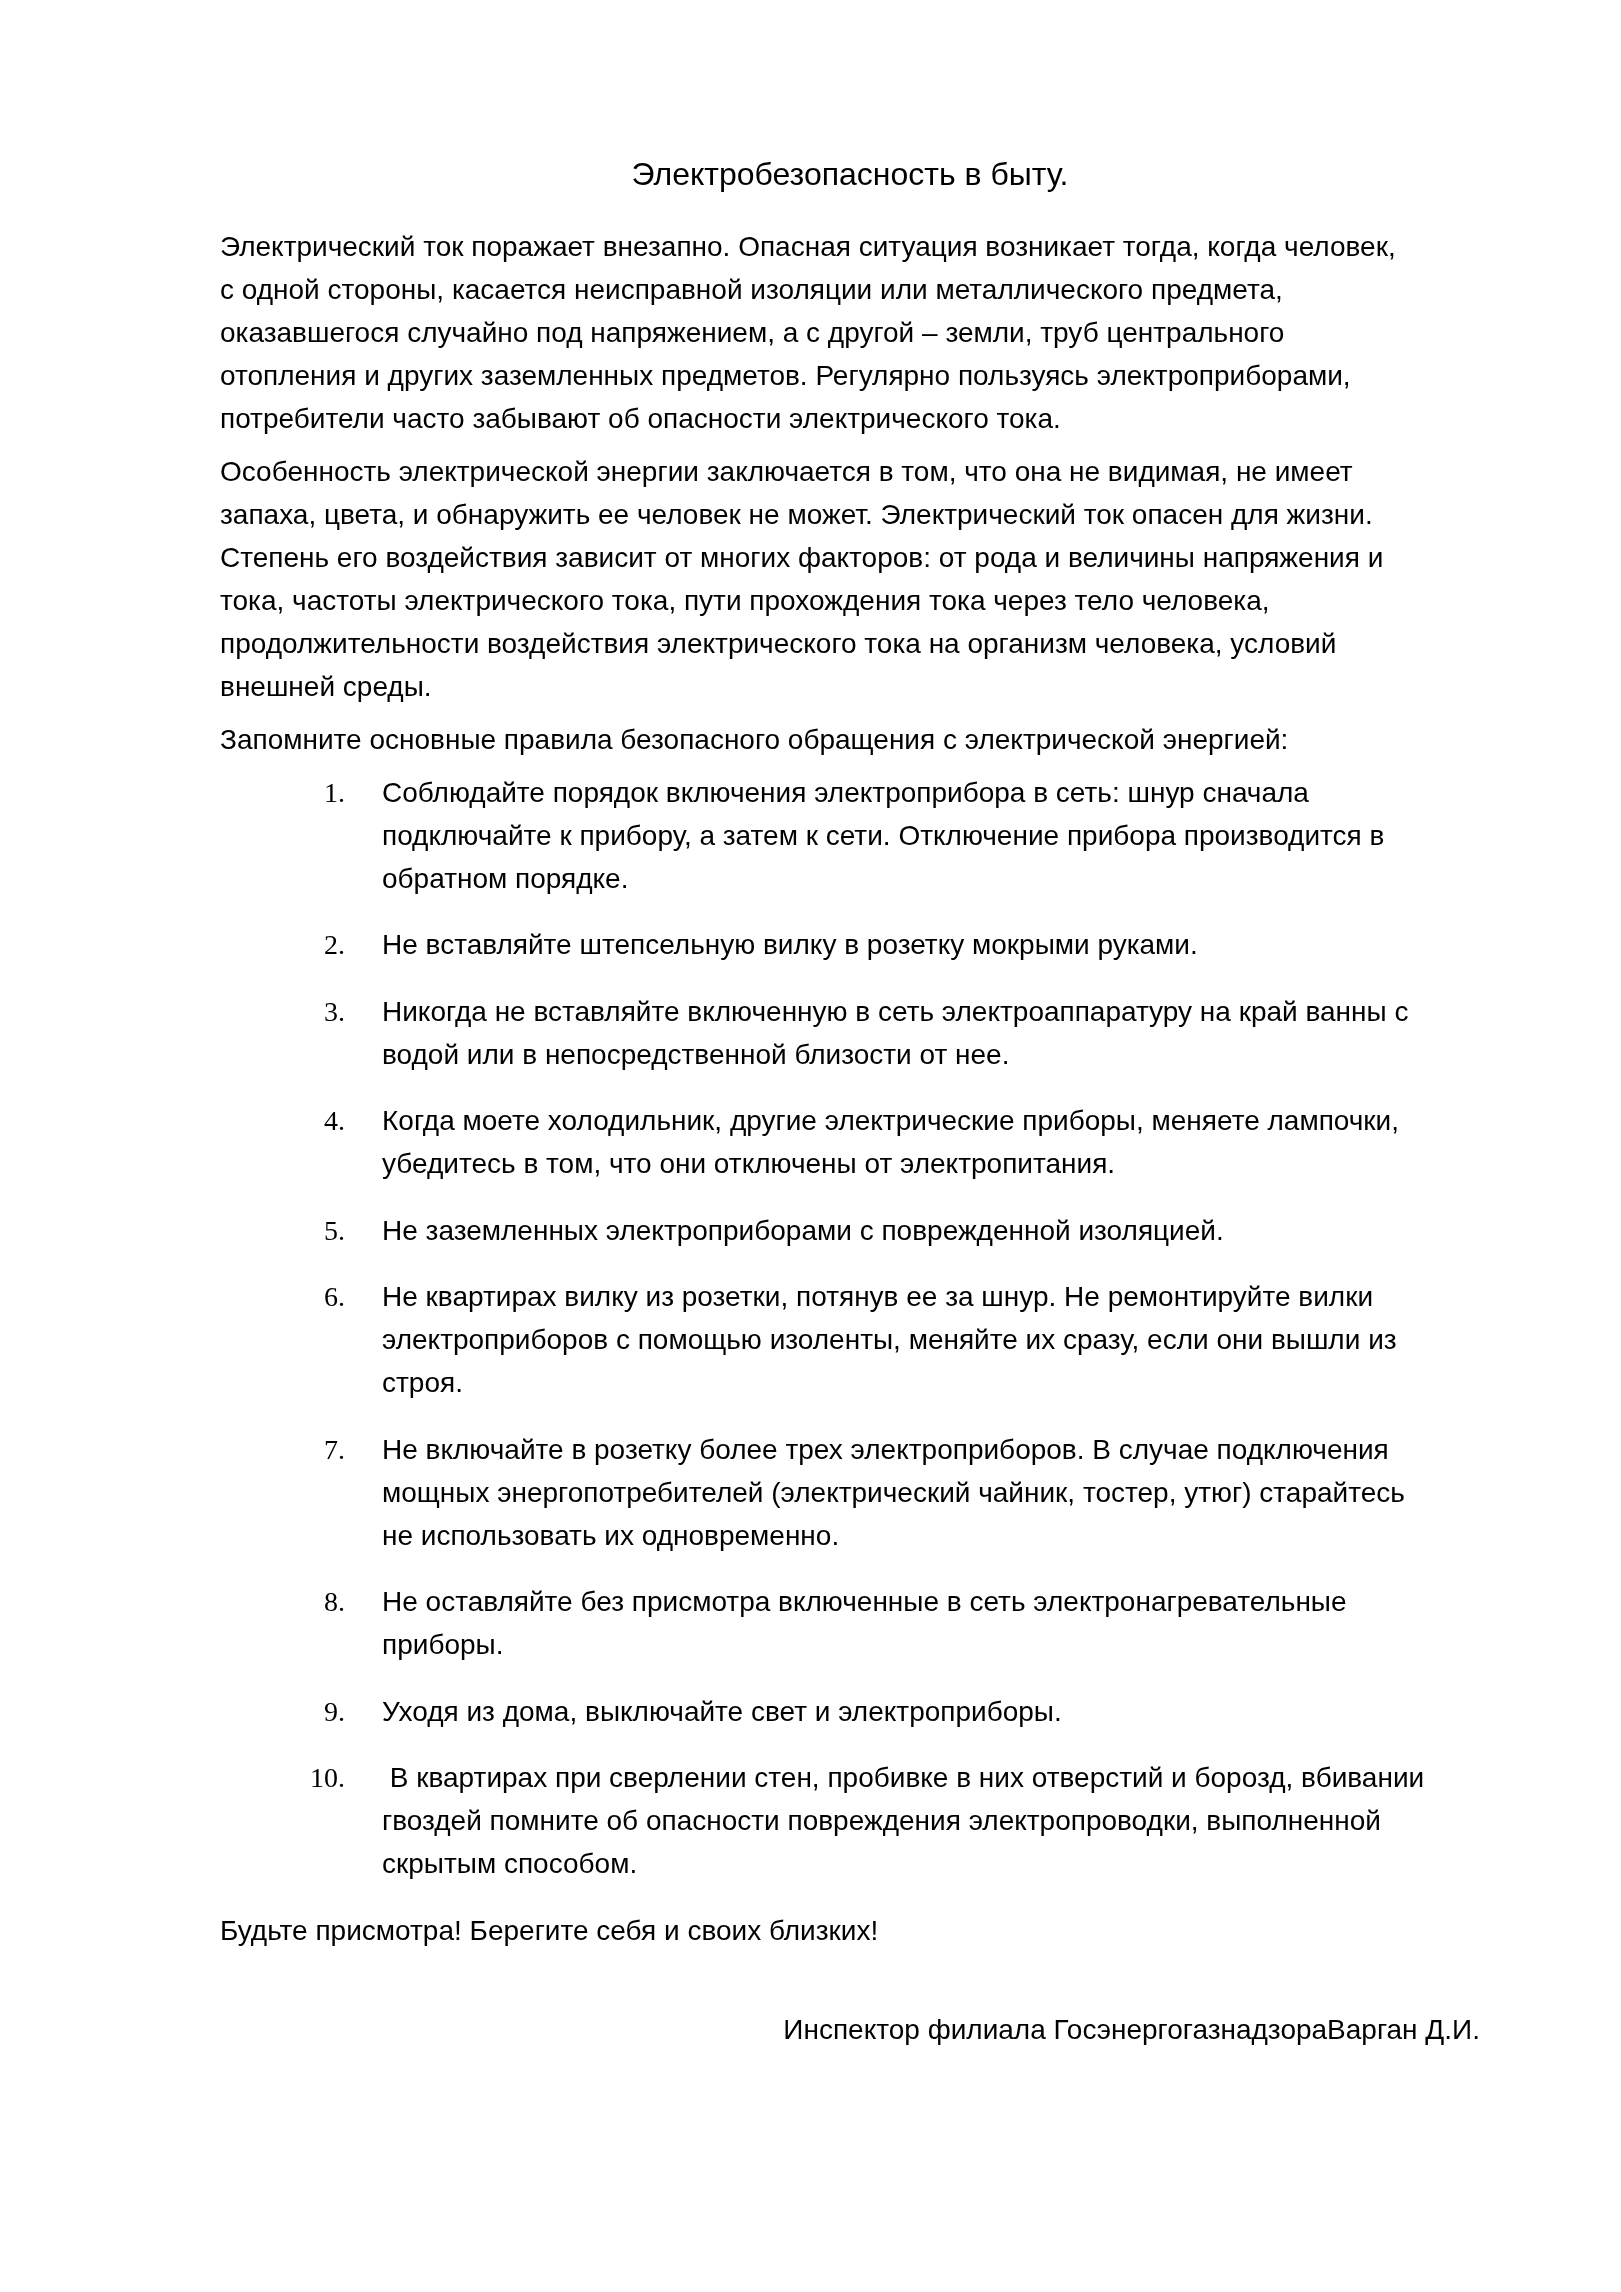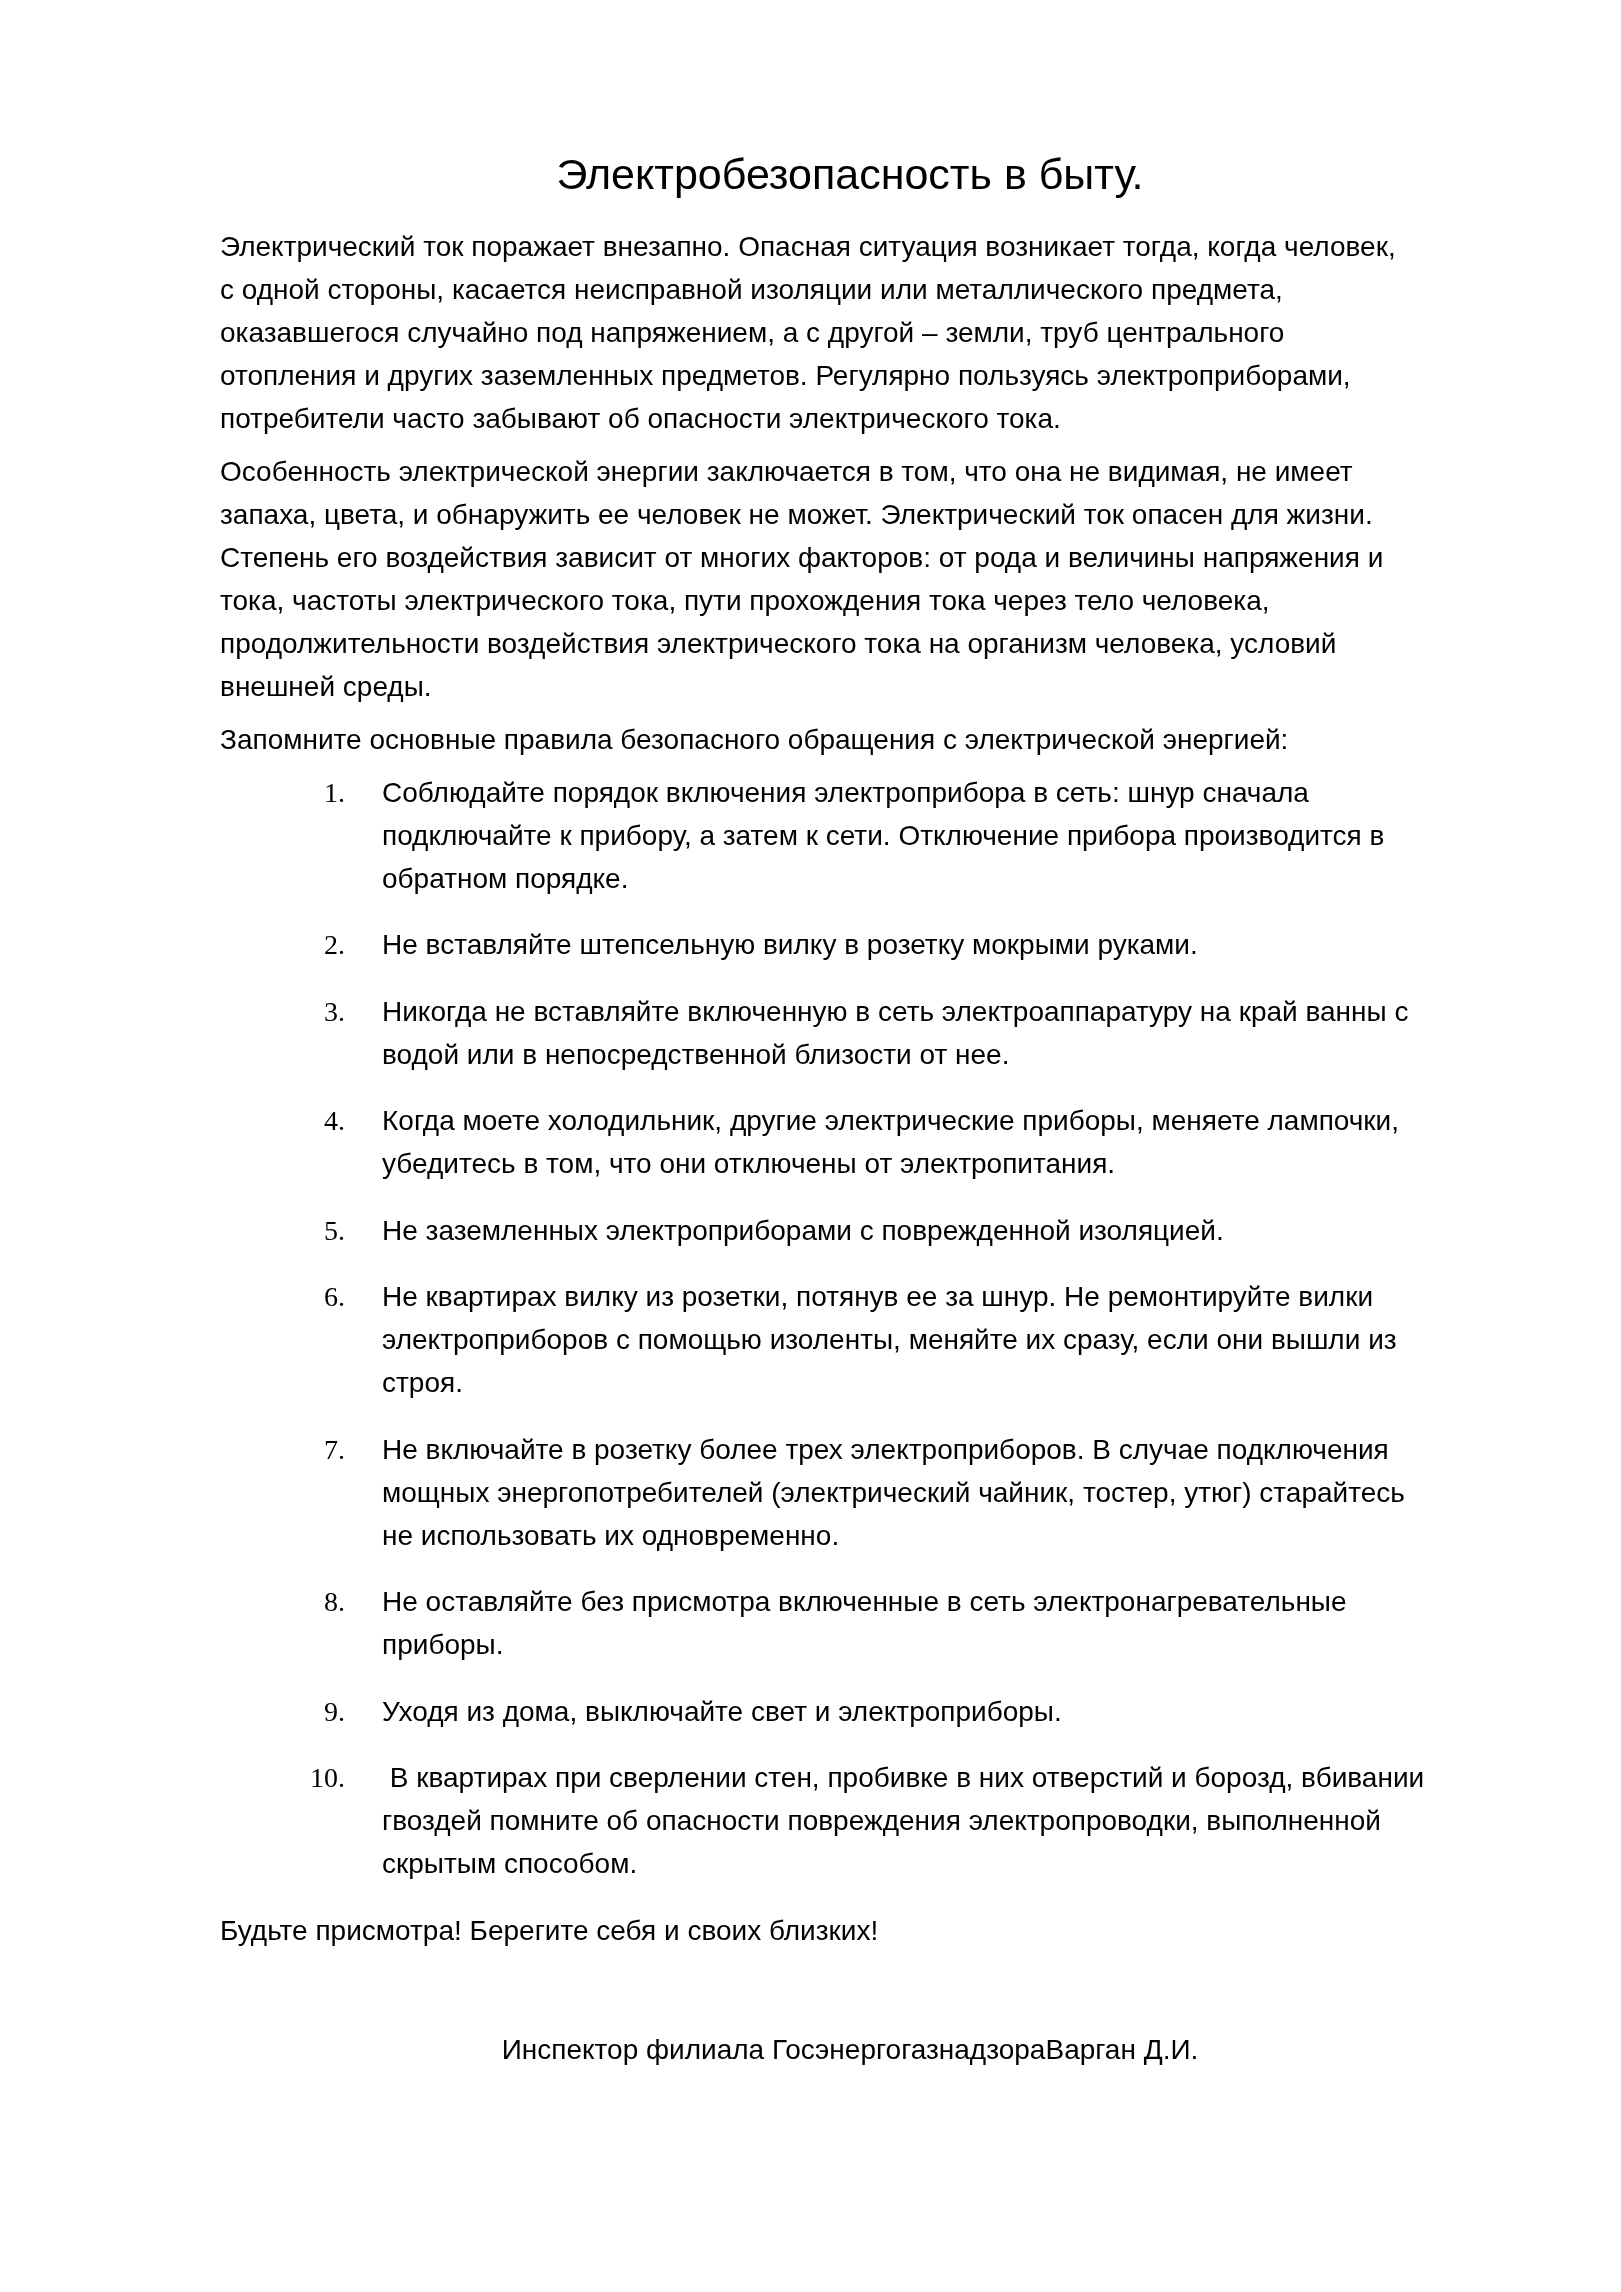--- a/index.html
+++ b/index.html
@@ -15,21 +15,21 @@
     padding: 153px 141px 0 220px;
     background: #ffffff;
     color: #000000;
     font-family: "Liberation Sans", sans-serif;
     font-size: 28px;
     line-height: 43px;
     overflow: hidden;
   }
   .title {
     margin: 0 0 29px 0;
-    font-size: 43px;
+    font-size: 32px;
     font-weight: normal;
     text-align: center;
     line-height: 43px;
   }
   .para {
     margin: 0 0 9.8px 0;
     white-space: pre;
   }
   .intro {
     margin-bottom: 10px;
@@ -50,22 +50,22 @@
   .rule-text {
     margin-left: 37px;
     white-space: pre;
   }
   .closing {
     margin: 0;
     white-space: pre;
   }
   .signature {
     display: flex;
-    justify-content: center;
-    margin-top: 76px;
+    justify-content: flex-end;
+    margin-top: 56px;
     white-space: pre;
   }
 </style>
 </head>
 <body>
 
 <div class="page">
 
   <h1 class="title">Электробезопасность в быту.</h1>
 

